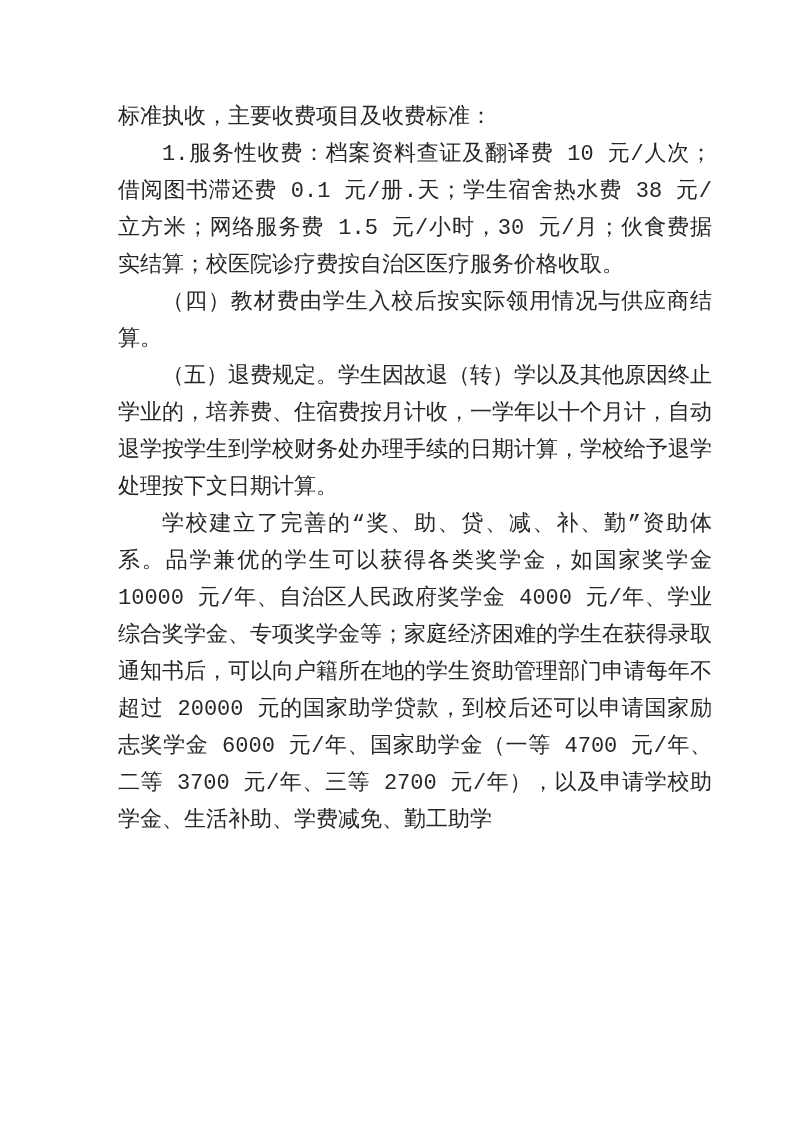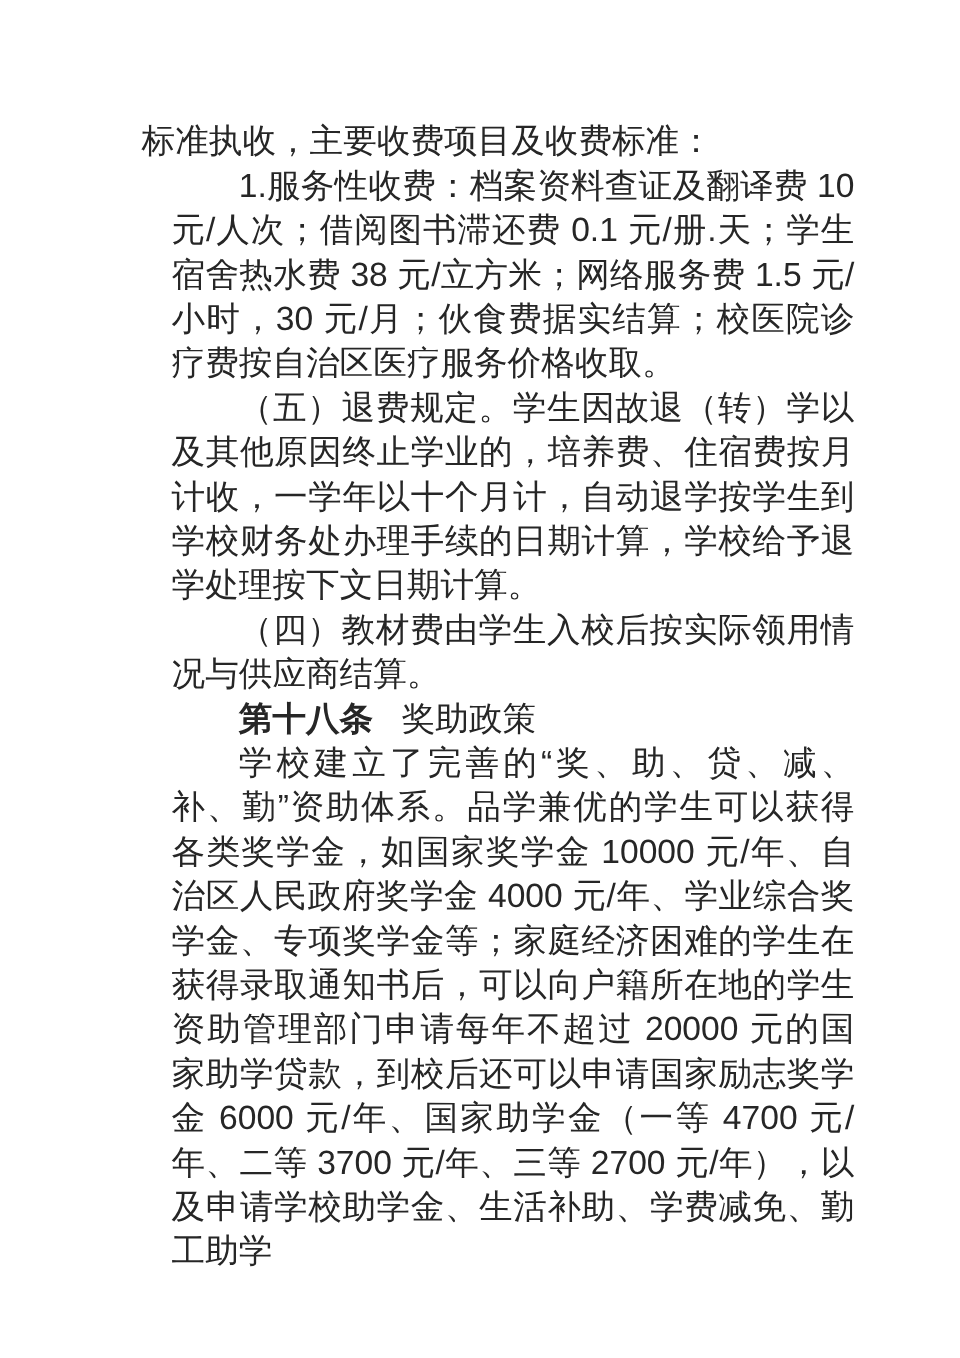--- a/index.html
+++ b/index.html
@@ -12,48 +12,46 @@
     width: 800px;
     height: 1132px;
     background: #ffffff;
     overflow: hidden;
   }
   .doc-content {
     position: absolute;
     left: 118px;
     top: 99px;
     width: 594px;
-    font-family: Liberation Sans, sans-serif;
-    font-size: 28px;
+    font-family: Liberation Mono, monospace;
+    font-size: 22px;
     line-height: 37px;
     color: #262626;
     text-align: justify;
   }
   .doc-content p {
     margin: 0;
     padding: 0;
     text-justify: inter-ideograph;
     text-justify: inter-character;
   }
   .doc-content p.indent {
     text-indent: 2em;
-    margin-left: 25px;
   }
   .run-bold {
     font-weight: bold;
   }
   .gap-before {
     margin-left: 0.85em;
   }
 </style>
 </head>
 <body>
 
 <div class="page">
   <div class="doc-content" id="doc-content">
       <p><span>标准执收，主要收费项目及收费标准：</span></p>
       <p class="indent"><span>1.服务性收费：档案资料查证及翻译费 10 元/人次；借阅图书滞还费 0.1 元/册.天；学生宿舍热水费 38 元/立方米；网络服务费 1.5 元/小时，30 元/月；伙食费据实结算；校医院诊疗费按自治区医疗服务价格收取。</span></p>
+      <p class="indent"><span>（四）教材费由学生入校后按实际领用情况与供应商结算。</span></p>
       <p class="indent"><span>（五）退费规定。学生因故退（转）学以及其他原因终止学业的，培养费、住宿费按月计收，一学年以十个月计，自动退学按学生到学校财务处办理手续的日期计算，学校给予退学处理按下文日期计算。</span></p>
-      <p class="indent"><span>（四）教材费由学生入校后按实际领用情况与供应商结算。</span></p>
-      <p class="indent"><span class="run-bold">第十八条</span><span class="gap-before">奖助政策</span></p>
       <p class="indent"><span>学校建立了完善的“奖、助、贷、减、补、勤”资助体系。品学兼优的学生可以获得各类奖学金，如国家奖学金 10000 元/年、自治区人民政府奖学金 4000 元/年、学业综合奖学金、专项奖学金等；家庭经济困难的学生在获得录取通知书后，可以向户籍所在地的学生资助管理部门申请每年不超过 20000 元的国家助学贷款，到校后还可以申请国家励志奖学金 6000 元/年、国家助学金（一等 4700 元/年、二等 3700 元/年、三等 2700 元/年），以及申请学校助学金、生活补助、学费减免、勤工助学</span></p>
     </div>
 </div>
 
 </body></html>

